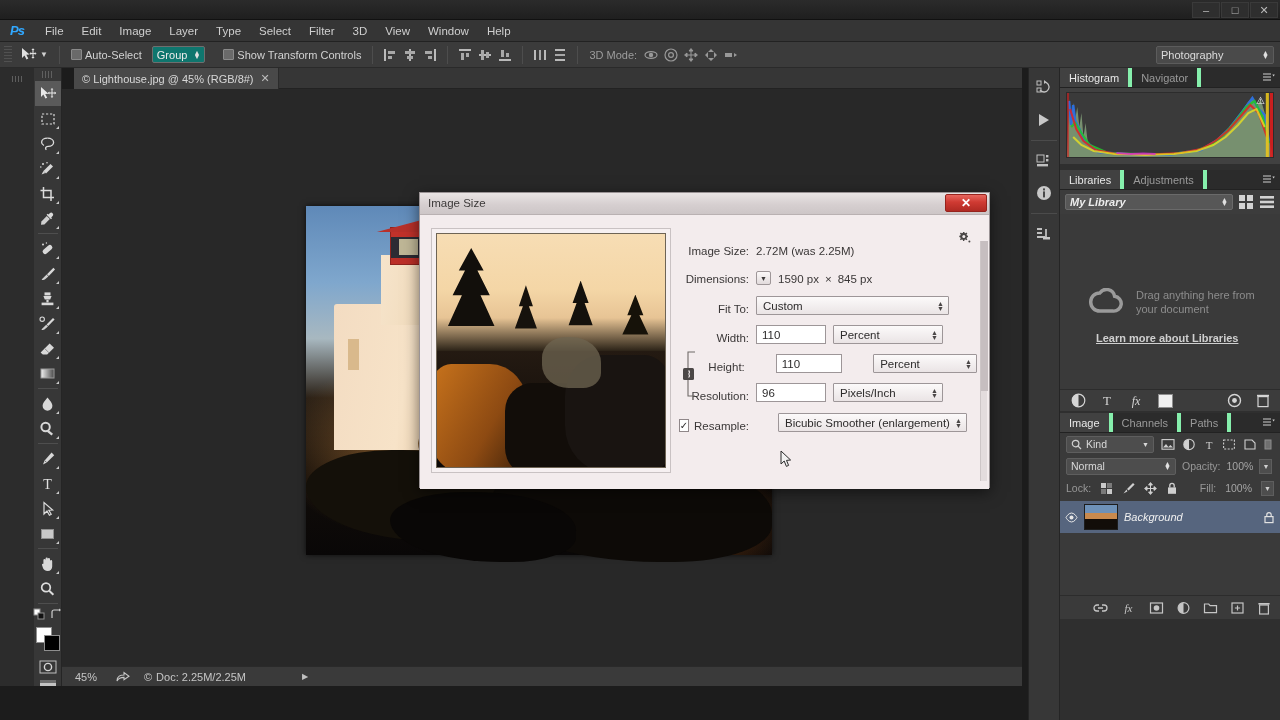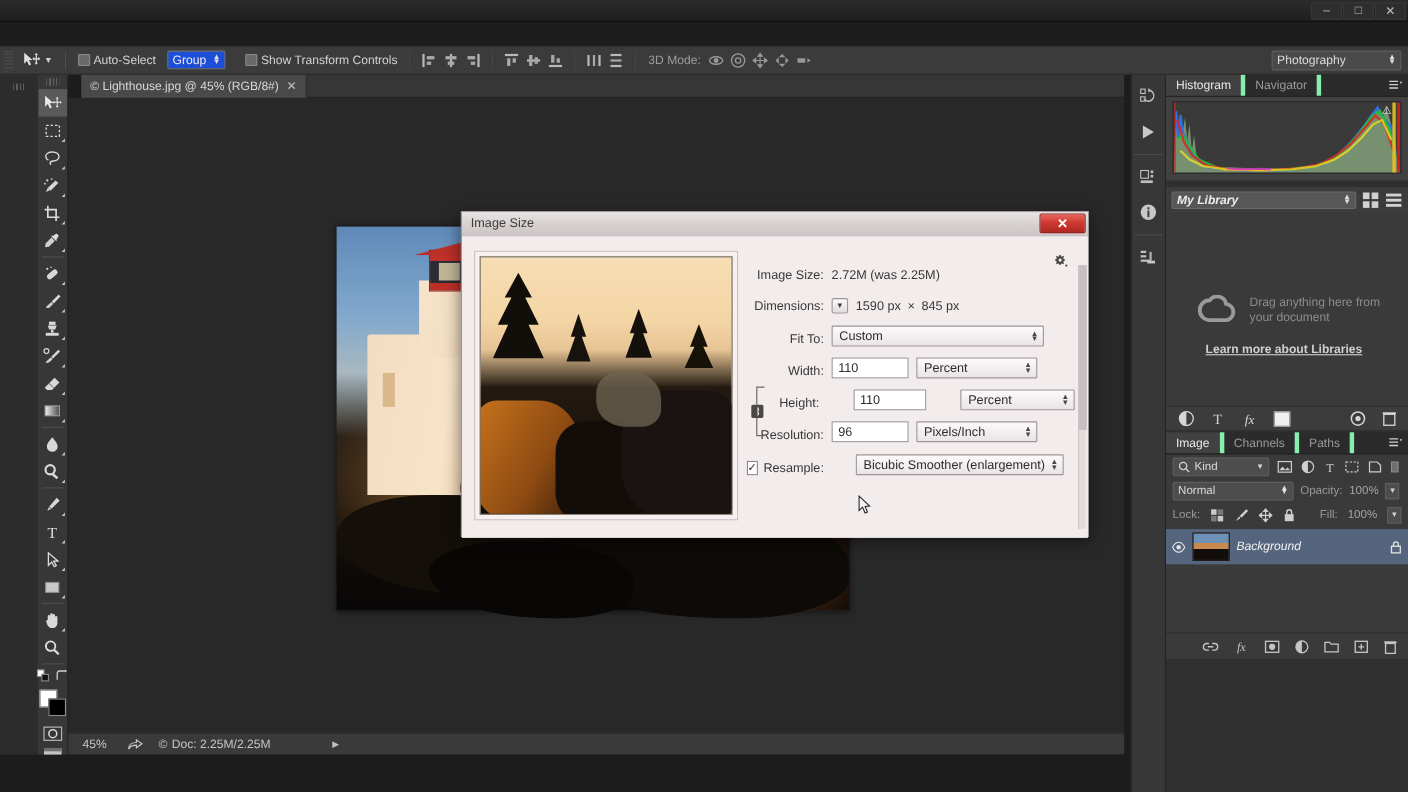--- a/index.html
+++ b/index.html
@@ -50,21 +50,21 @@
     background-image:repeating-linear-gradient(180deg,#5a5a5a 0 1px,transparent 1px 3px);
     background-size:2px 100%; background-repeat:repeat-x; opacity:.7; }
   .opt-sep { width:1px; height:18px; background:#2b2b2b; margin:0 7px;
     border-right:1px solid #4d4d4d; }
   .tool-chip { display:flex; align-items:center; gap:3px; padding:2px 4px; }
   .tool-chip svg { display:block; }
   .chk { width:11px; height:11px; background:#6a6a6a; border:1px solid #8a8a8a; border-radius:1px; }
   .opt-label { color:#d2d2d2; font-size:11px; white-space:nowrap; }
   .mini-select {
     display:flex; align-items:center; gap:6px;
-    background:#1d4ed8; border:1px solid #6e6e6e; border-radius:2px;
+    background:#0f766e; border:1px solid #6e6e6e; border-radius:2px;
     padding:1px 4px; height:17px; color:#ececec; font-size:11px;
   }
   .updown { display:flex; flex-direction:column; line-height:4px; font-size:7px; color:#e0e0e0; }
   .align-ico { width:16px; height:16px; margin:0 2px; opacity:.85; }
   .ws-select {
     position:absolute; right:6px; top:4px;
     width:118px; height:18px; background:#4a4a4a; border:1px solid #5c5c5c;
     border-radius:2px; display:flex; align-items:center; justify-content:space-between;
     padding:0 4px; color:#dcdcdc; font-size:11px;
   }
@@ -286,20 +286,34 @@
 <div class="app">
 
   <div class="titlebar">
     <div class="win-btns">
       <div class="win-btn">–</div>
       <div class="win-btn">□</div>
       <div class="win-btn close">✕</div>
     </div>
   </div>
 
+  <div class="menubar">
+    <div class="ps-logo">Ps</div>
+    <div class="menu-item">File</div>
+    <div class="menu-item">Edit</div>
+    <div class="menu-item">Image</div>
+    <div class="menu-item">Layer</div>
+    <div class="menu-item">Type</div>
+    <div class="menu-item">Select</div>
+    <div class="menu-item">Filter</div>
+    <div class="menu-item">3D</div>
+    <div class="menu-item">View</div>
+    <div class="menu-item">Window</div>
+    <div class="menu-item">Help</div>
+  </div>
 
   <div class="optionsbar">
     <div class="grip"></div>
     <div class="tool-chip">
       <svg width="17" height="15" viewBox="0 0 17 15">
           <path d="M2 1 L2 11 L4.5 8.5 L6.5 12.5 L8.3 11.6 L6.3 7.8 L9.6 7.6 Z" fill="#e0e0e0"></path>
           <path d="M13 2 L13 11 M10 6.5 L16 6.5" stroke="#e0e0e0" stroke-width="1.1"></path>
           <path d="M13 1.2 l1.6 1.8 h-3.2z M13 11.8 l1.6-1.8 h-3.2z M9.4 6.5 l1.8-1.6v3.2z M16.6 6.5 l-1.8-1.6v3.2z" fill="#e0e0e0"></path>
         </svg>
       <span style="color:#d0d0d0;font-size:8px;">▼</span>
@@ -693,20 +707,28 @@
             <rect x="193" y="0" width="3" height="64" fill="#e8c41c" opacity=".9"></rect>
             <rect x="197" y="0" width="3" height="64" fill="#d81d1d" opacity=".9"></rect>
             <rect x="0" y="0" width="2" height="64" fill="#d81d1d" opacity=".6"></rect>
           </svg>
           <span class="hist-warn">⚠</span>
         </div>
       </div>
     </div>
 
     <div class="panel" style="margin-top:6px;">
+      <div class="panel-tabs">
+        <div class="ptab active">Libraries</div>
+        <div class="ptab">Adjustments</div>
+        <svg class="pmenu" viewBox="0 0 14 12">
+            <path d="M1 2 h8 M1 5 h8 M1 8 h8" stroke="#cfcfcf" stroke-width="1.2"></path>
+            <path d="M10.4 2.4 l2.4 0 l-1.2 2z" fill="#cfcfcf"></path>
+          </svg>
+      </div>
       <div class="lib-bar">
         <div class="lib-select">
           <span>My Library</span>
           <span class="updown">
               <span>▲</span>
               <span>▼</span>
             </span>
         </div>
         <svg width="16" height="16" viewBox="0 0 16 16">
             <rect x="1" y="1" width="6" height="6" fill="#d2d2d2"></rect>

